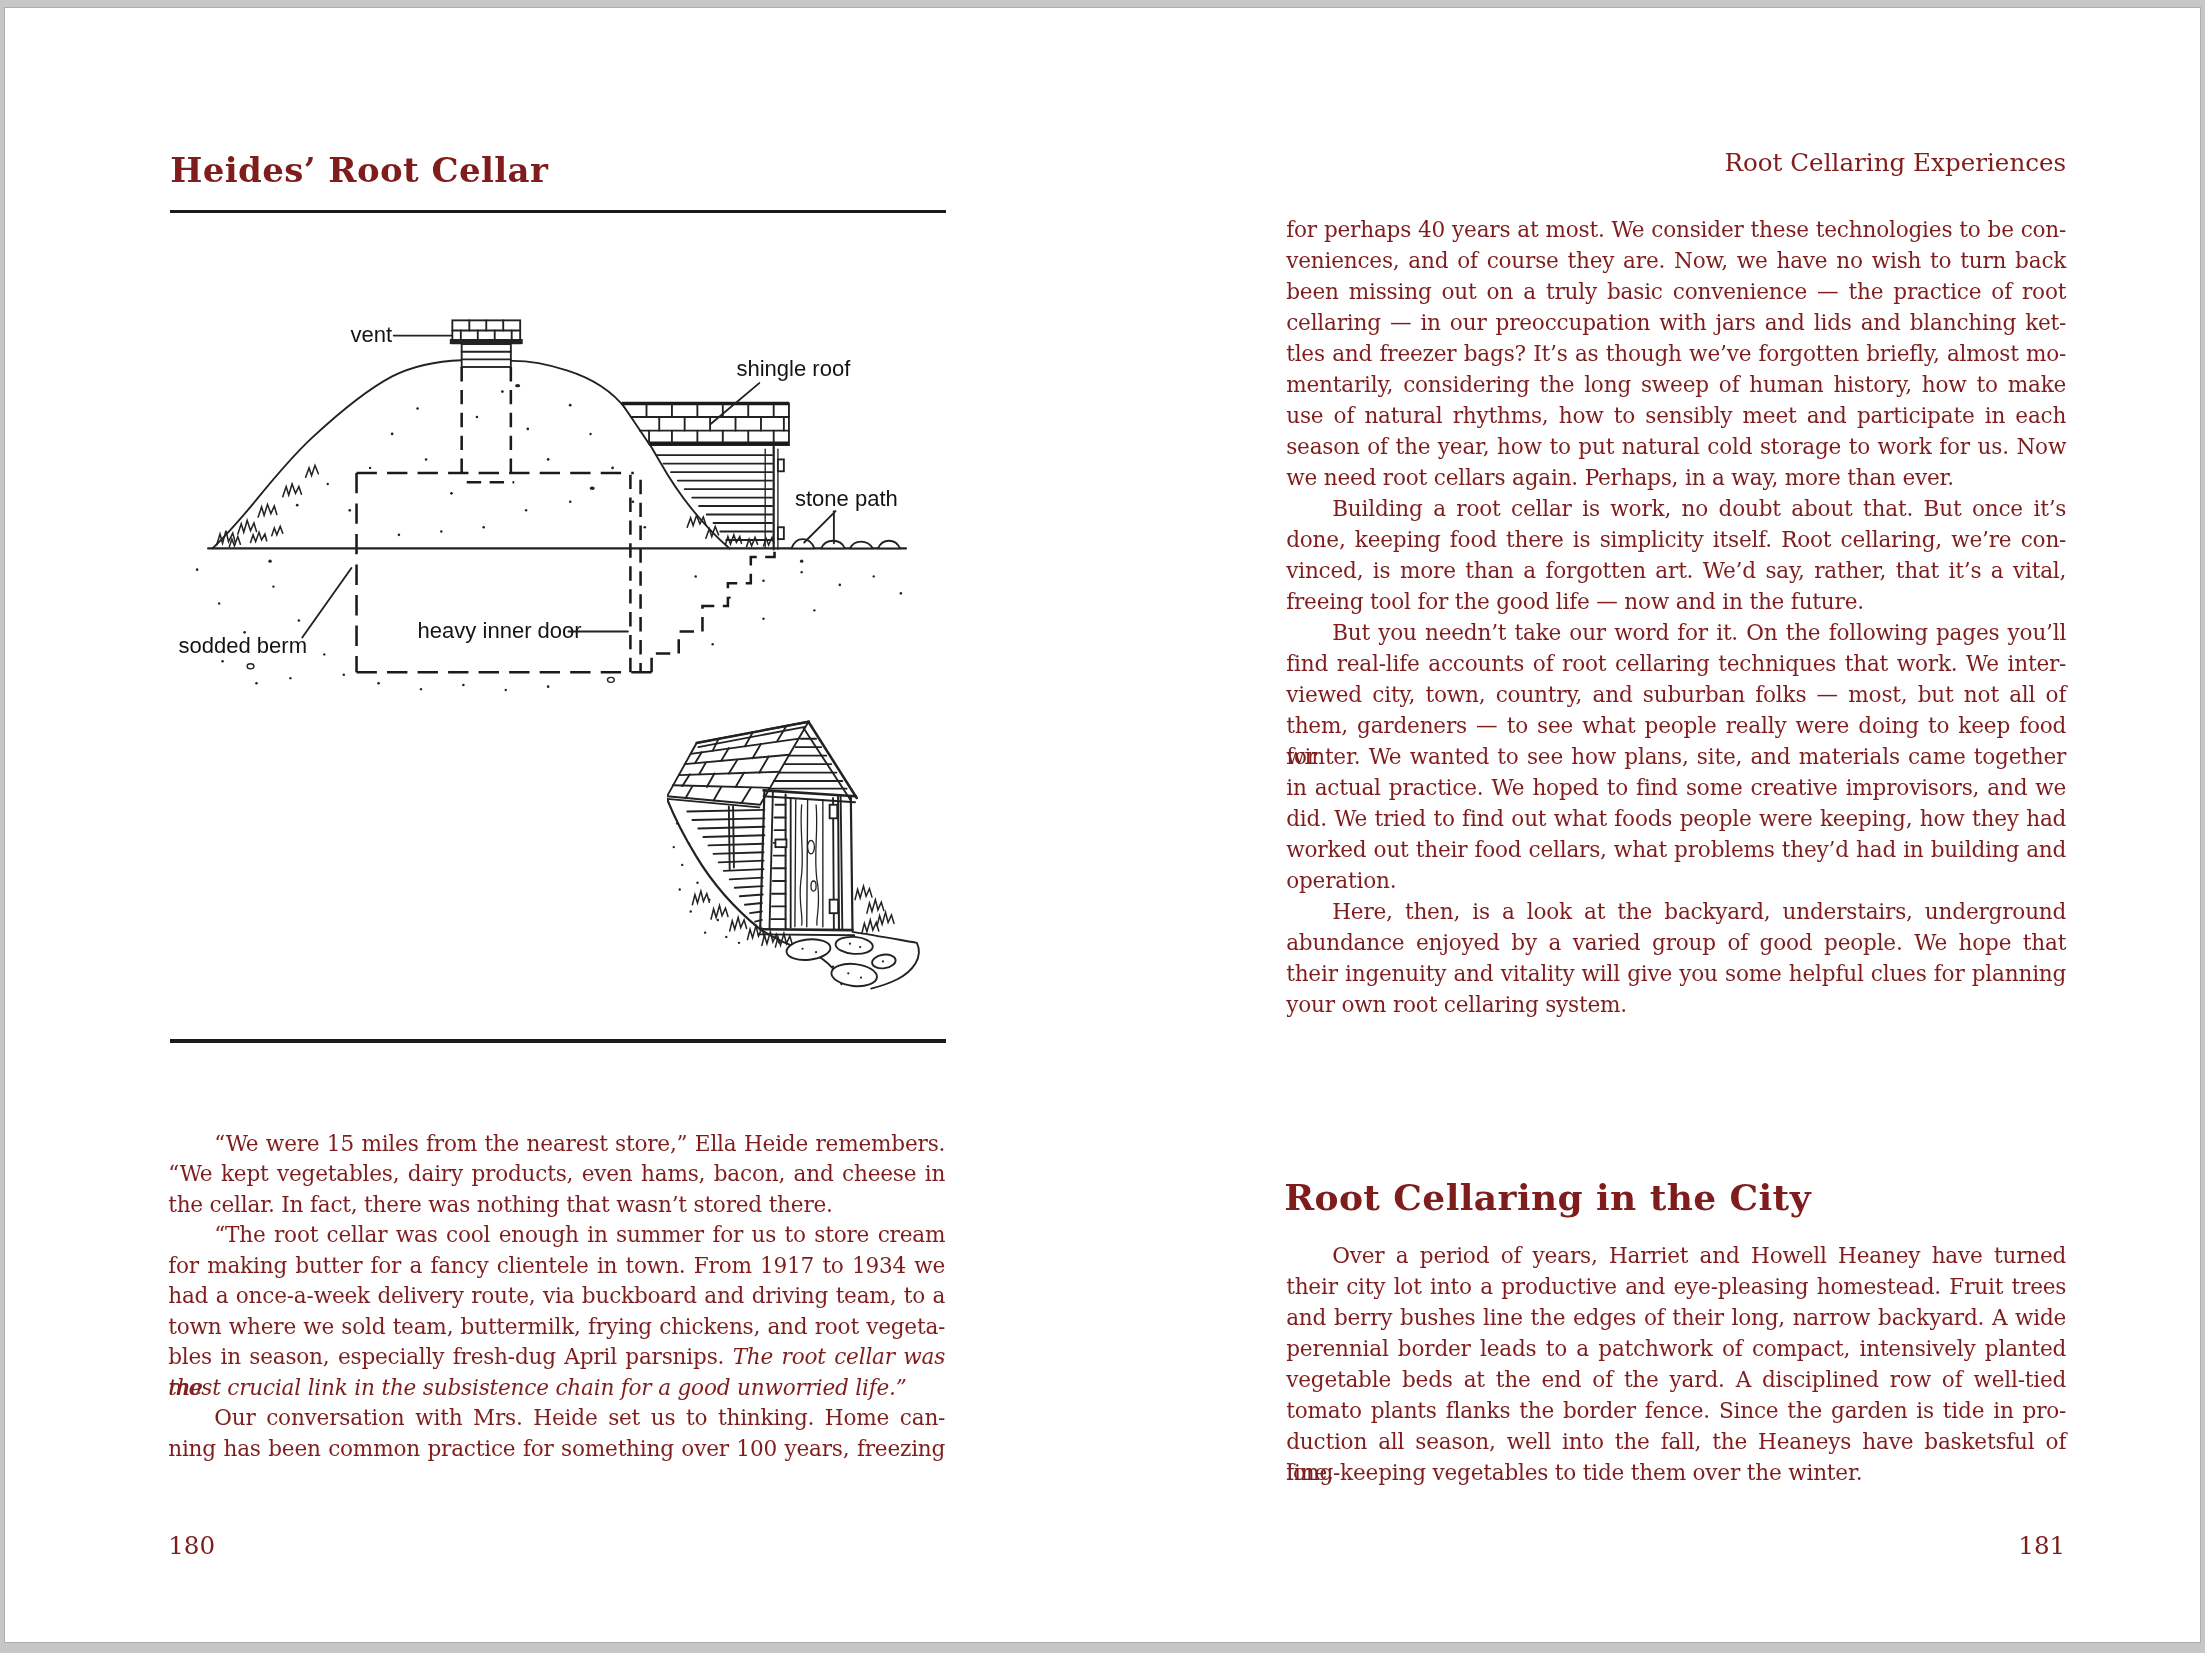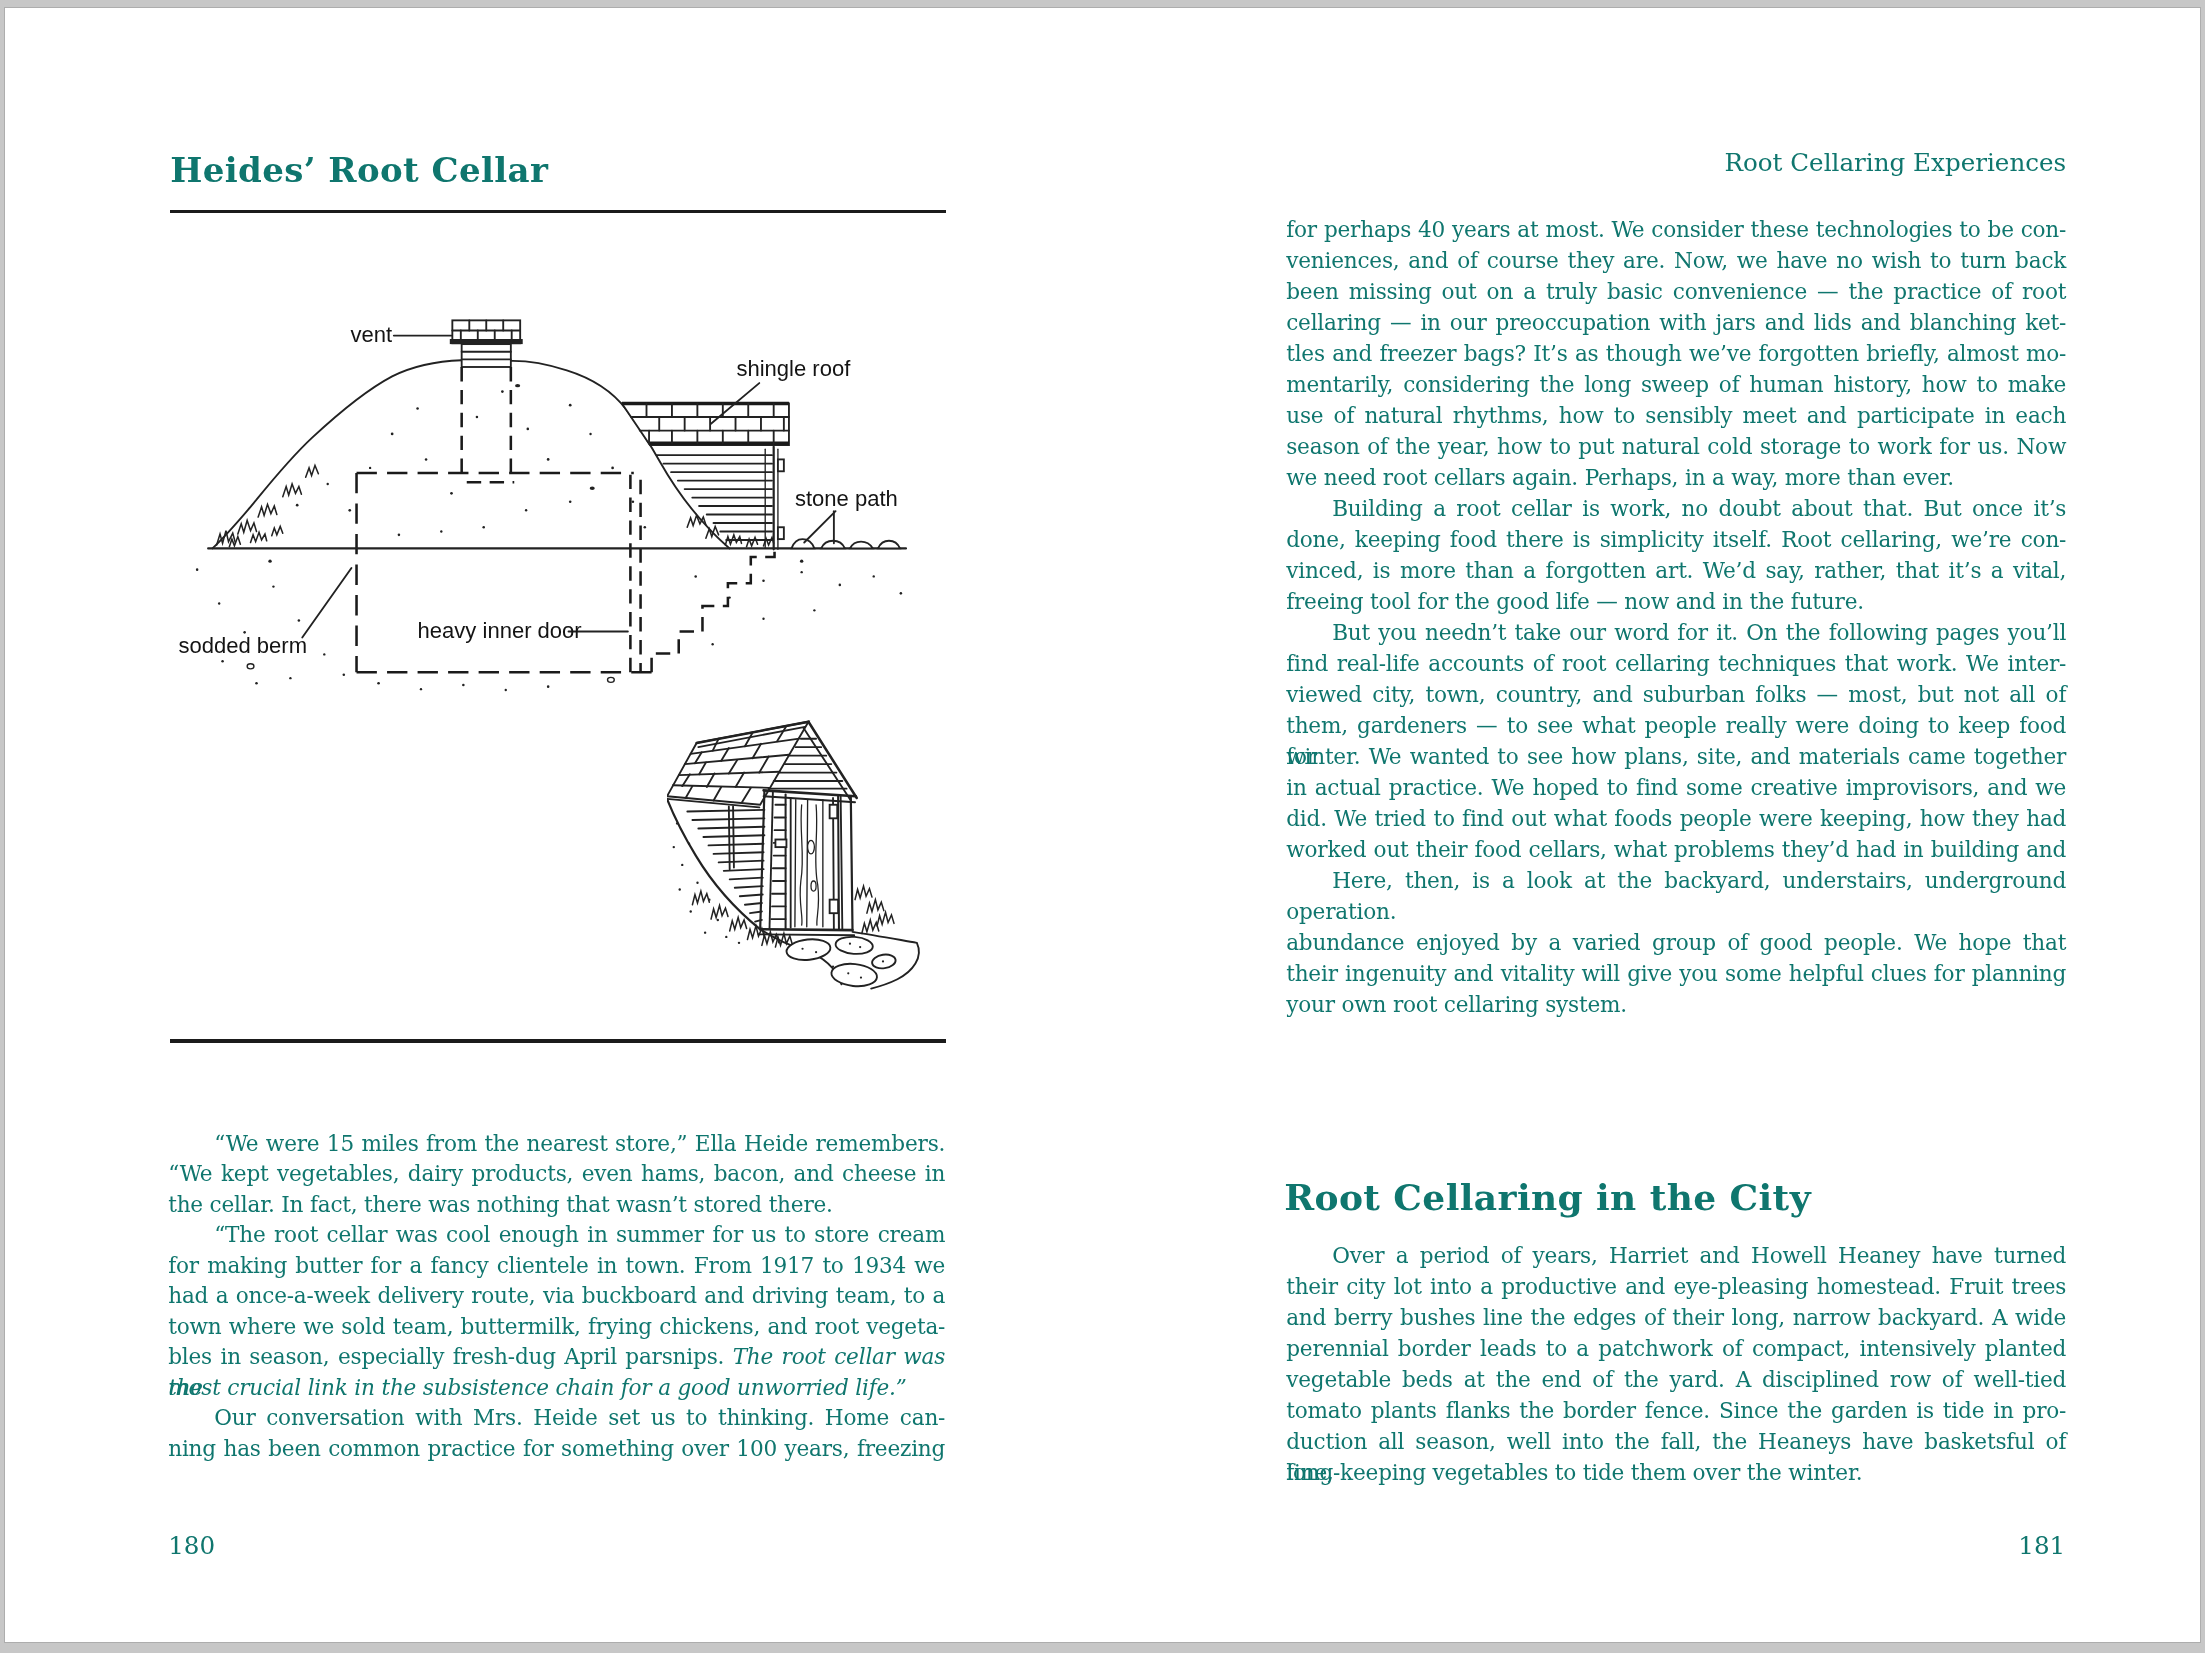--- a/index.html
+++ b/index.html
@@ -1,17 +1,17 @@
 <!DOCTYPE html>
 <html style="font-size:13.6px"><head>
 <meta charset="utf-8">
 <style>
   html,body{margin:0;padding:0;background:#c7c7c7;}
   #stage{position:relative;width:2205px;height:1654px;background:#c7c7c7;overflow:hidden;
-         font-family:"DejaVu Serif", "Liberation Serif", serif;color:#0f766e;}
+         font-family:"DejaVu Serif", "Liberation Serif", serif;color:#7f1d1d;}
   #sheet{position:absolute;left:4.2px;top:6.8px;width:2195px;height:1634px;background:#ffffff;
          border:0.8px solid #adadad;}
   .abs{position:absolute;}
   .rule{position:absolute;background:#1b1b1b;}
   .title{font-weight:bold;font-size:34px;line-height:37px;letter-spacing:0.4px;}
   .runhead{font-size:24.6px;text-align:right;}
   .pagenum{font-size:24.6px;}
   .heading2{font-weight:bold;font-size:36px;letter-spacing:0.4px;margin-top:18px;}
   .col{position:absolute;}
   .bl{font-size:21.6px;line-height:30.5px;height:30.5px;letter-spacing:-0.2px;white-space:nowrap;}
@@ -405,22 +405,22 @@
       <div class="bl jl">vinced, is more than a forgotten art. We’d say, rather, that it’s a vital,</div>
       <div class="bl ll">freeing tool for the good life — now and in the future.</div>
       <div class="bl jl ind">But you needn’t take our word for it. On the following pages you’ll</div>
       <div class="bl jl">find real-life accounts of root cellaring techniques that work. We inter-</div>
       <div class="bl jl">viewed city, town, country, and suburban folks — most, but not all of</div>
       <div class="bl jl">them, gardeners — to see what people really were doing to keep food for</div>
       <div class="bl jl">winter. We wanted to see how plans, site, and materials came together</div>
       <div class="bl jl">in actual practice. We hoped to find some creative improvisors, and we</div>
       <div class="bl jl">did. We tried to find out what foods people were keeping, how they had</div>
       <div class="bl jl">worked out their food cellars, what problems they’d had in building and</div>
+      <div class="bl ll">operation.</div>
       <div class="bl jl ind">Here, then, is a look at the backyard, understairs, underground</div>
-      <div class="bl ll">operation.</div>
       <div class="bl jl">abundance enjoyed by a varied group of good people. We hope that</div>
       <div class="bl jl">their ingenuity and vitality will give you some helpful clues for planning</div>
       <div class="bl ll">your own root cellaring system.</div>
     </div>
 
     <div class="abs heading2" style="left:1279px;top:1150px;width:780px;">Root Cellaring in the City</div>
 
     <div class="col rt" style="left:1281px;top:1232px;width:780px;">
       <div class="bl jl ind">Over a period of years, Harriet and Howell Heaney have turned</div>
       <div class="bl jl">their city lot into a productive and eye-pleasing homestead. Fruit trees</div>

